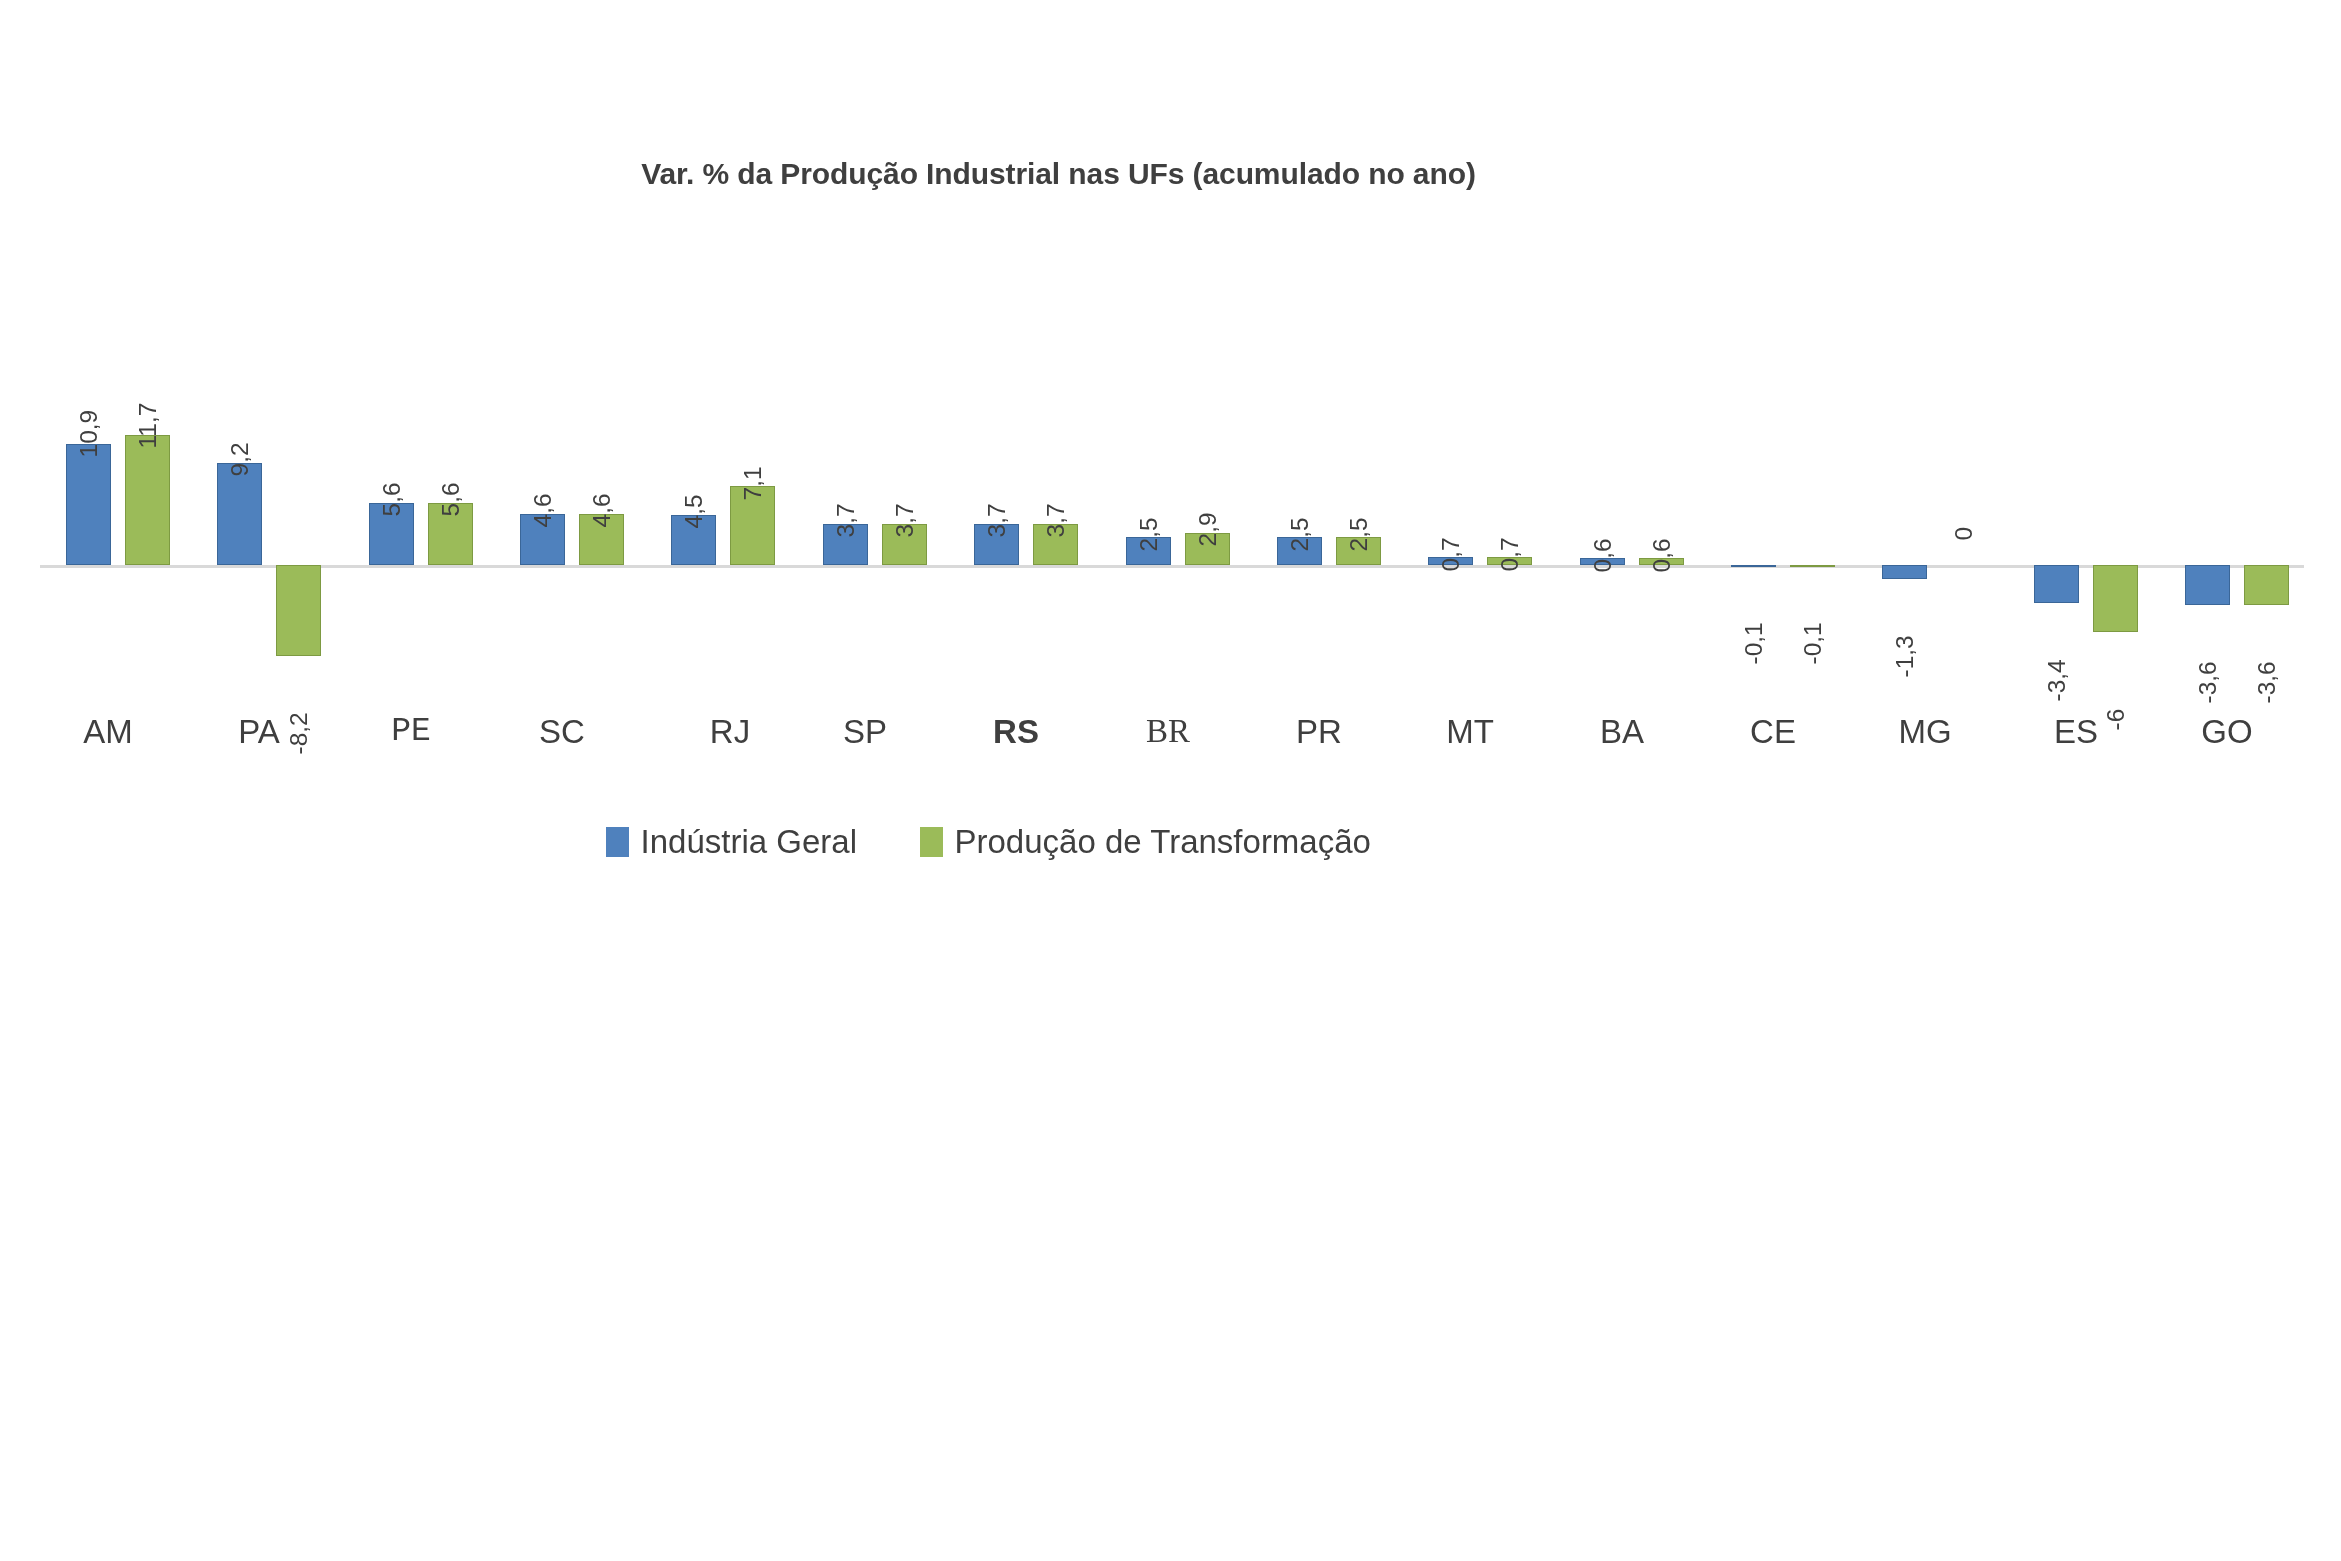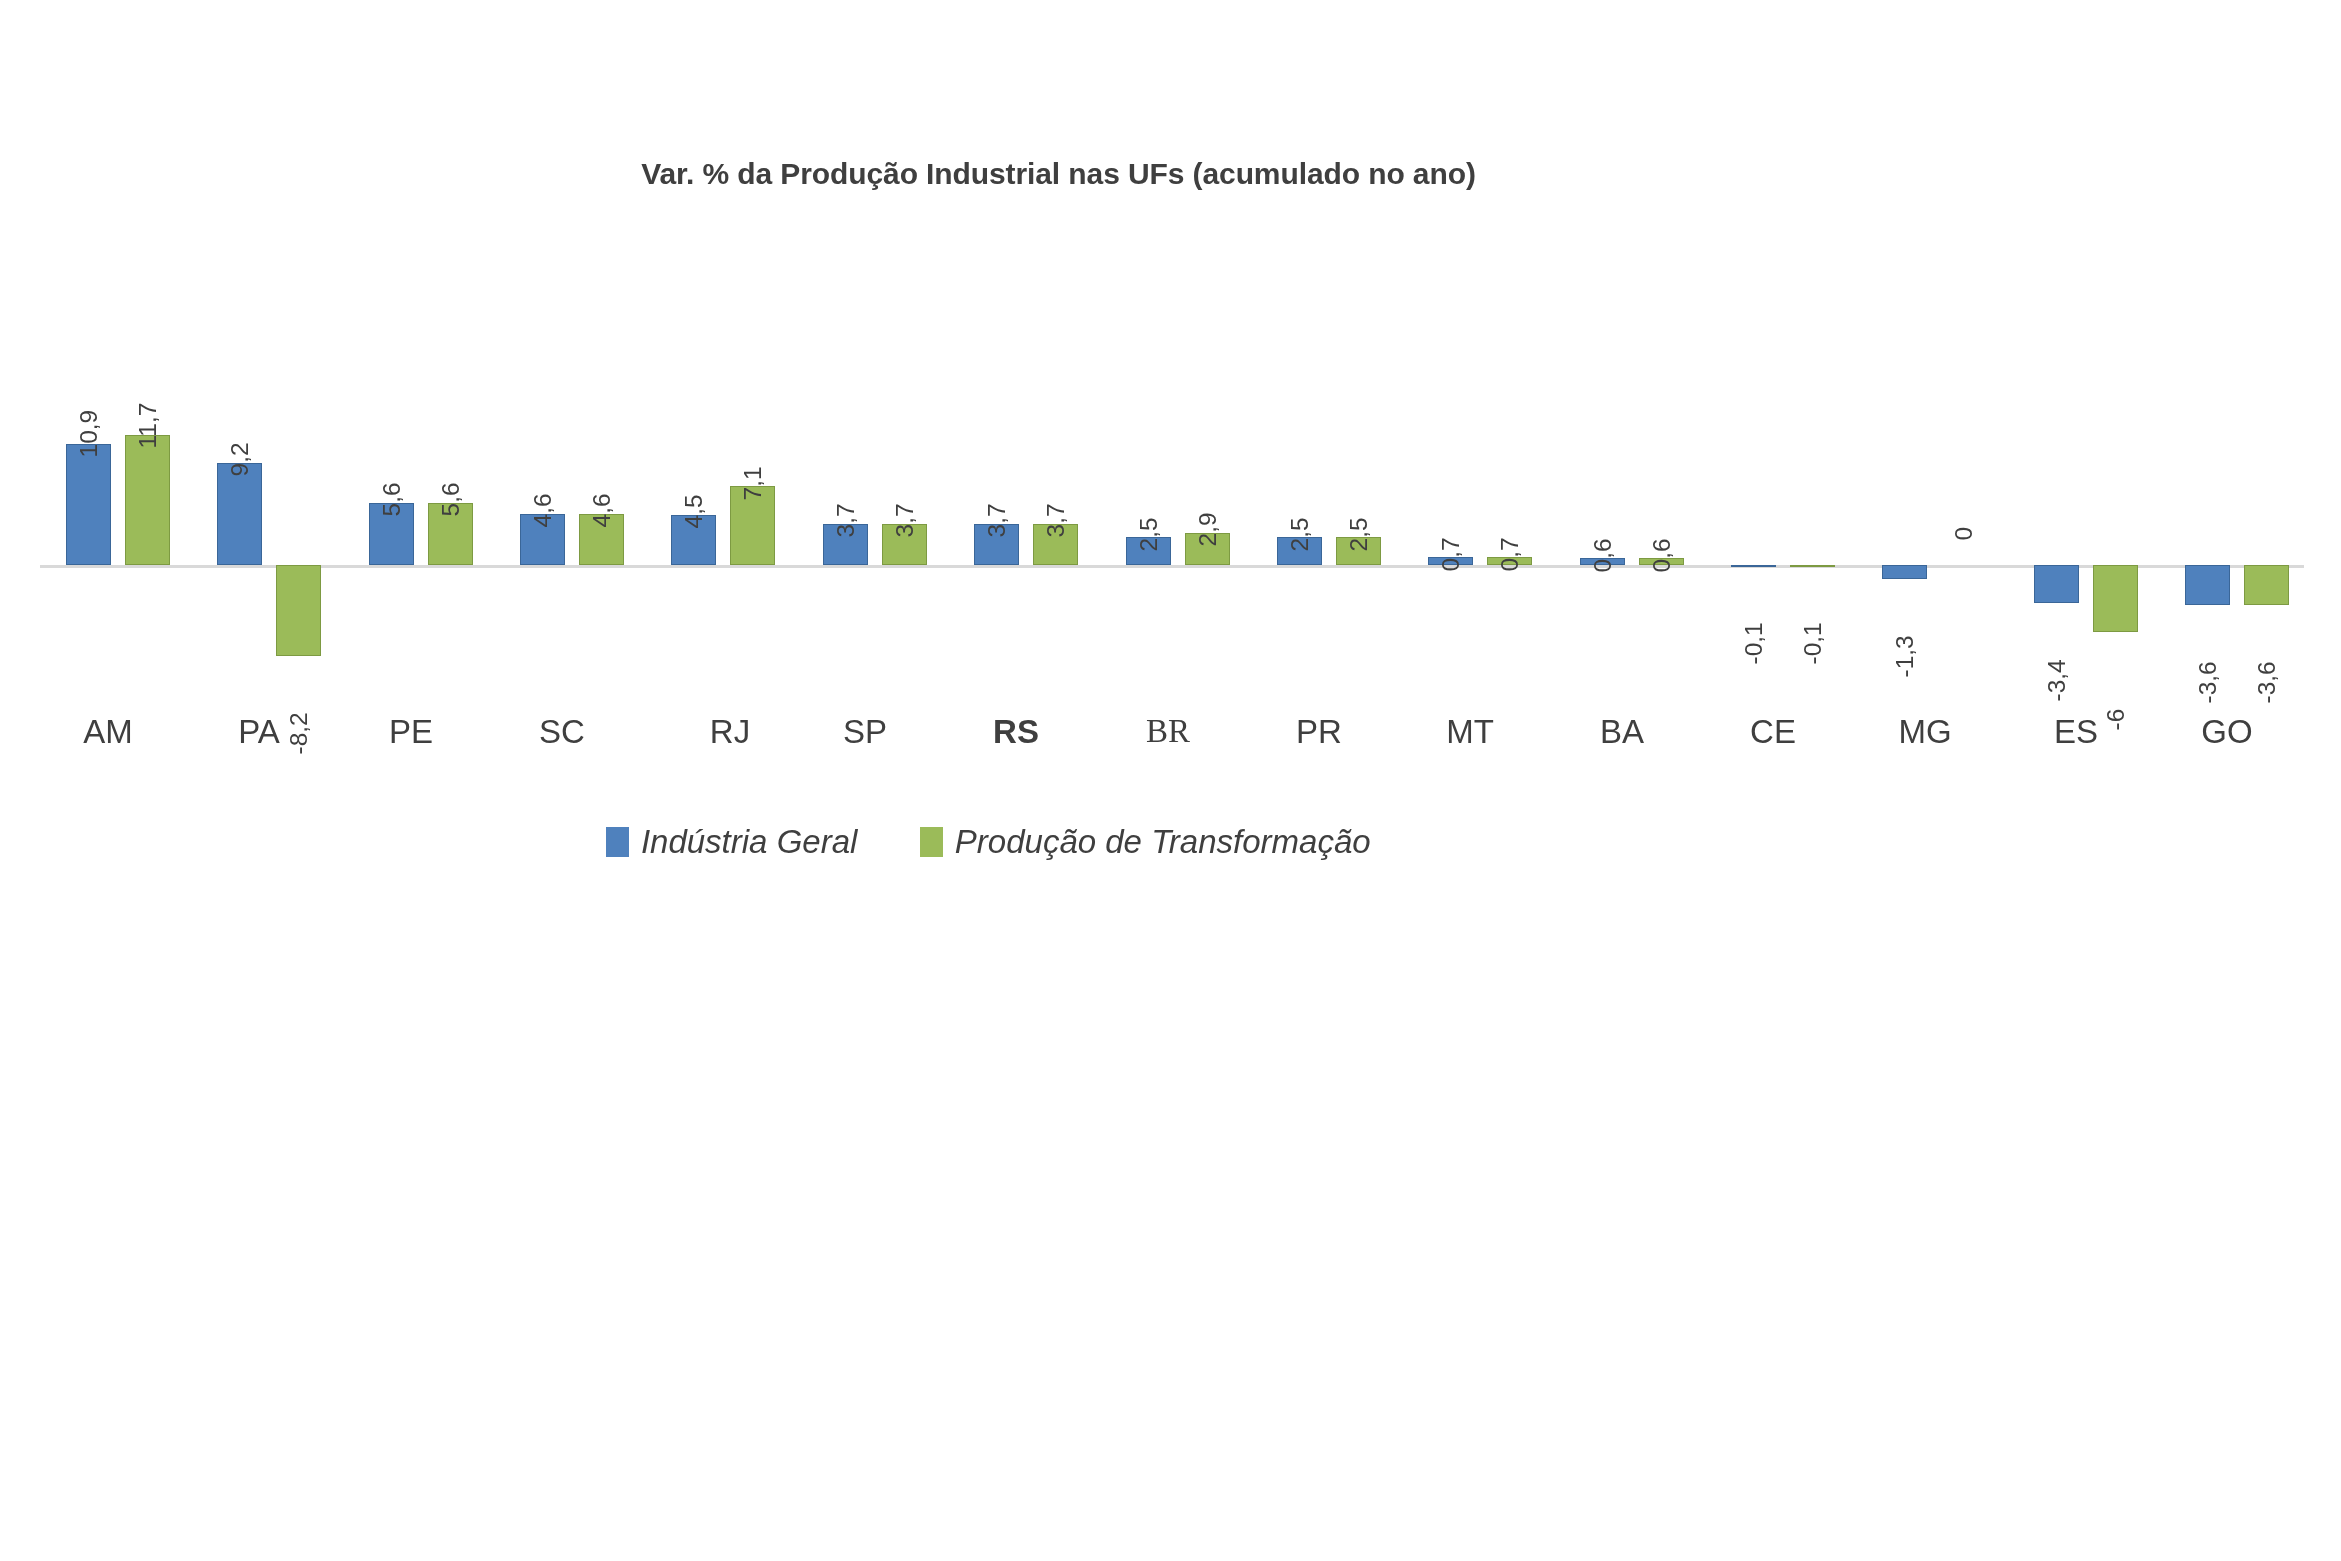--- a/index.html
+++ b/index.html
@@ -103,21 +103,20 @@
   
   #legend {
     position: absolute;
     left: 0;
     top: 823px;
     width: 1977px;
     display: flex;
     justify-content: center;
     align-items: center;
     gap: 63px;
-    font-style: italic;
   }
   .legend-item {
     display: flex;
     align-items: center;
     gap: 12px;
   }
   .legend-swatch {
     width: 22.5px;
     height: 30px;
     flex: none;
@@ -228,21 +227,21 @@
         <div class="vlabel series-0" style="top: 428px;">-3,6</div>
         <div class="bar series-1" title="GO — Indústria de Transformação: -3,6" style="height: 40px; top: 314px;"></div>
         <div class="vlabel series-1" style="top: 428px;">-3,6</div>
       </div>
     </div>
 
   <div id="cat-axis">
 
   <div class="cat-label" style="left: -8px;">AM</div>
       <div class="cat-label" style="left: 143px;">PA</div>
-      <div class="cat-label" style="left: 295px;">PE</div>
+      <div class="cat-label" style="left: 295px; font-family: Liberation Mono, monospace;">PE</div>
       <div class="cat-label" style="left: 446px;">SC</div>
       <div class="cat-label" style="left: 614px;">RJ</div>
       <div class="cat-label" style="left: 749px;">SP</div>
       <div class="cat-label" style="left: 900px; font-weight: bold;">RS</div>
       <div class="cat-label" style="left: 1052px; font-family: Liberation Serif, serif;">BR</div>
       <div class="cat-label" style="left: 1203px;">PR</div>
       <div class="cat-label" style="left: 1354px;">MT</div>
       <div class="cat-label" style="left: 1506px;">BA</div>
       <div class="cat-label" style="left: 1657px; text-align: center;">CE</div>
       <div class="cat-label" style="left: 1809px;">MG</div>

